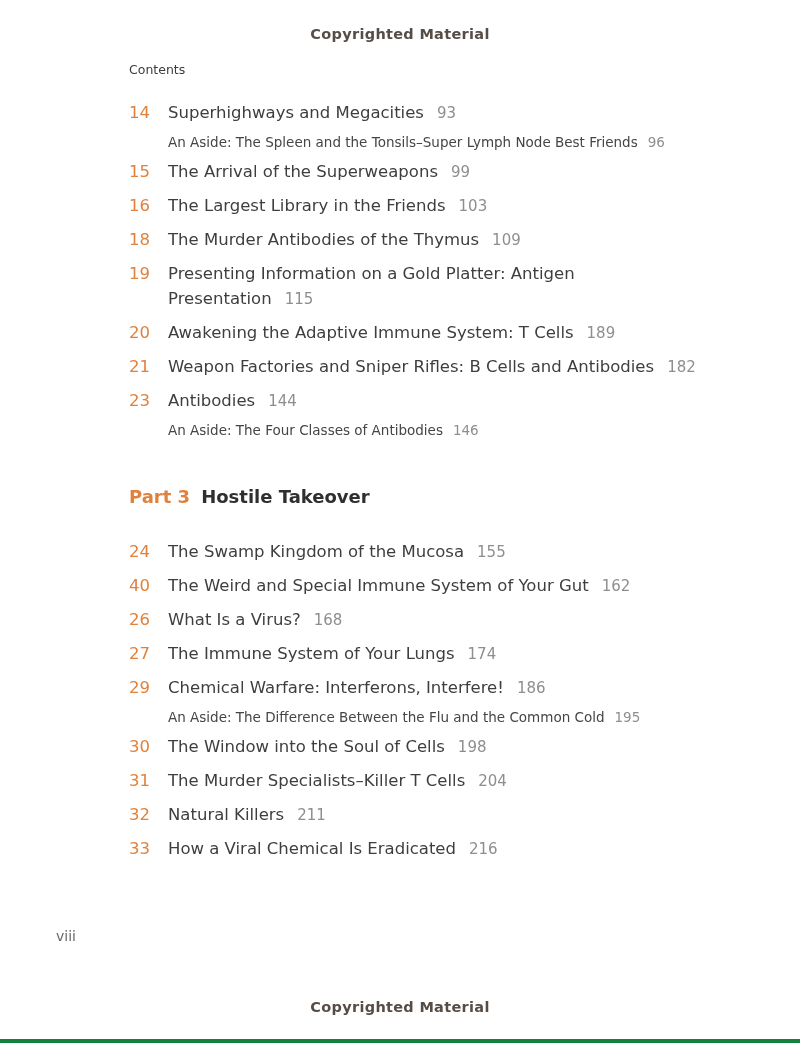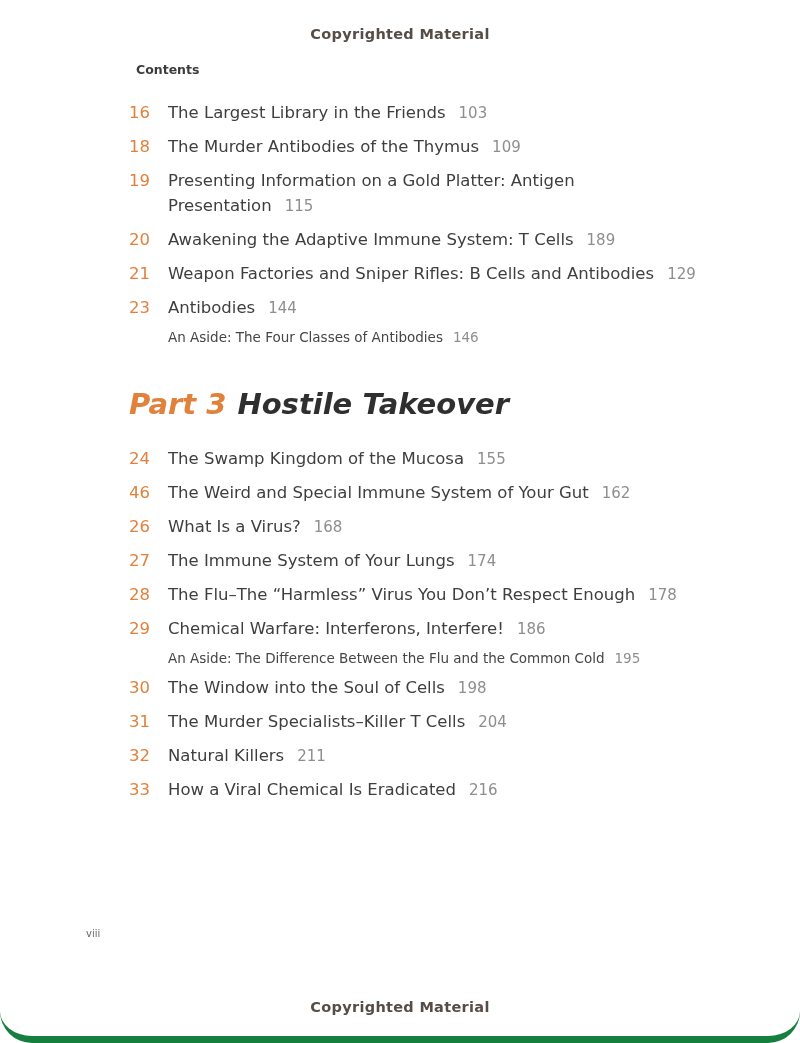--- a/index.html
+++ b/index.html
@@ -2,59 +2,73 @@
 <html><head>
 <meta charset="utf-8">
 <style>
   * { margin:0; padding:0; box-sizing:border-box; }
   html,body { background:#ffffff; }
   body {
     width:800px; height:1043px; position:relative; overflow:hidden;
     font-family:"DejaVu Sans","Liberation Sans",sans-serif;
     -webkit-font-smoothing:antialiased;
   }
-  .page { position:absolute; inset:0; background:#fff; border-bottom:7px solid #15803d;border-radius:32px; }
+  .page { position:absolute; inset:0; background:#fff; border-bottom:4px solid #15803d; }
 
   .notice {
     position:absolute; left:0; width:100%; text-align:center;
     font-size:14.5px; font-weight:bold; color:#574d47; letter-spacing:0.3px;
   }
   .notice-top { top:26px; }
   .notice-bottom { top:999px; }
 
   .contents-label {
-    position:absolute; left:136px; top:62px;
-    font-size:12.5px; font-weight:bold; color:#3c3c3c;
+    position:absolute; left:129px; top:62px;
+    font-size:12.5px; font-weight:normal; color:#3c3c3c;
   }
 
   .toc { position:absolute; left:129px; top:100px; width:616px; }
 
   .entry { display:flex; margin-bottom:8px; }
   .num { flex:0 0 39px; font-size:16.5px; line-height:25px; color:#e0813c; }
   .body { flex:1; min-width:0; }
   .line { font-size:16.5px; line-height:25px; color:#3e3e3e; }
   .pg { font-size:15px; color:#8e8e8e; margin-left:13px; }
 
   .aside { font-size:13.5px; line-height:18px; color:#454545; margin-top:7px; }
   .aside .pg { font-size:13.5px; margin-left:10px; color:#8e8e8e; }
 
-  .part-heading { margin:42px 0 26px 0; font-size:29px; line-height:32px; font-weight:bold;font-style:italic; }
+  .part-heading { margin:42px 0 26px 0; font-size:18px; line-height:32px; font-weight:bold; }
   .part-label { color:#e0813c; margin-right:11px; }
   .part-title { color:#2f2f2f; }
 
-  .folio { position:absolute; left:86px; top:928px; font-size:10px; color:#6a6a6a; }
+  .folio { position:absolute; left:56px; top:928px; font-size:14px; color:#6a6a6a; }
 </style>
 </head>
 <body>
 
 <div class="page">
   <div class="notice notice-top">Copyrighted Material</div>
   <div class="contents-label">Contents</div>
   <main class="toc">
+  <div class="entry">
+    <span class="num">14</span>
+    <div class="body">
+      <p class="line"><span class="title">Superhighways and Megacities</span><span class="pg">93</span></p>
+      <p class="aside"><span class="aside-title">An Aside: The Spleen and the Tonsils–Super Lymph Node Best Friends</span><span class="pg aside-pg">96</span></p>
+    </div>
+  </div>
 
+  <div class="entry">
+    <span class="num">15</span>
+    <div class="body">
+      <p class="line"><span class="title">The Arrival of the Superweapons</span><span class="pg">99</span></p>
+
+    </div>
+  </div>
 
   <div class="entry">
     <span class="num">16</span>
     <div class="body">
       <p class="line"><span class="title">The Largest Library in the Friends</span><span class="pg">103</span></p>
 
     </div>
   </div>
 
 
@@ -78,21 +92,21 @@
     <span class="num">20</span>
     <div class="body">
       <p class="line"><span class="title">Awakening the Adaptive Immune System: T Cells</span><span class="pg">189</span></p>
 
     </div>
   </div>
 
   <div class="entry">
     <span class="num">21</span>
     <div class="body">
-      <p class="line"><span class="title">Weapon Factories and Sniper Rifles: B Cells and Antibodies</span><span class="pg">129</span></p>
+      <p class="line"><span class="title">Weapon Factories and Sniper Rifles: B Cells and Antibodies</span><span class="pg">182</span></p>
 
     </div>
   </div>
 
 
   <div class="entry">
     <span class="num">23</span>
     <div class="body">
       <p class="line"><span class="title">Antibodies</span><span class="pg">144</span></p>
       <p class="aside"><span class="aside-title">An Aside: The Four Classes of Antibodies</span><span class="pg aside-pg">146</span></p>
@@ -103,21 +117,21 @@
 
   <div class="entry">
     <span class="num">24</span>
     <div class="body">
       <p class="line"><span class="title">The Swamp Kingdom of the Mucosa</span><span class="pg">155</span></p>
 
     </div>
   </div>
 
   <div class="entry">
-    <span class="num">46</span>
+    <span class="num">40</span>
     <div class="body">
       <p class="line"><span class="title">The Weird and Special Immune System of Your Gut</span><span class="pg">162</span></p>
 
     </div>
   </div>
 
   <div class="entry">
     <span class="num">26</span>
     <div class="body">
       <p class="line"><span class="title">What Is a Virus?</span><span class="pg">168</span></p>
@@ -126,27 +140,20 @@
   </div>
 
   <div class="entry">
     <span class="num">27</span>
     <div class="body">
       <p class="line"><span class="title">The Immune System of Your Lungs</span><span class="pg">174</span></p>
 
     </div>
   </div>
 
-  <div class="entry">
-    <span class="num">28</span>
-    <div class="body">
-      <p class="line"><span class="title">The Flu–The “Harmless” Virus You Don’t Respect Enough</span><span class="pg">178</span></p>
-
-    </div>
-  </div>
 
   <div class="entry">
     <span class="num">29</span>
     <div class="body">
       <p class="line"><span class="title">Chemical Warfare: Interferons, Interfere!</span><span class="pg">186</span></p>
       <p class="aside"><span class="aside-title">An Aside: The Difference Between the Flu and the Common Cold</span><span class="pg aside-pg">195</span></p>
     </div>
   </div>
 
   <div class="entry">

